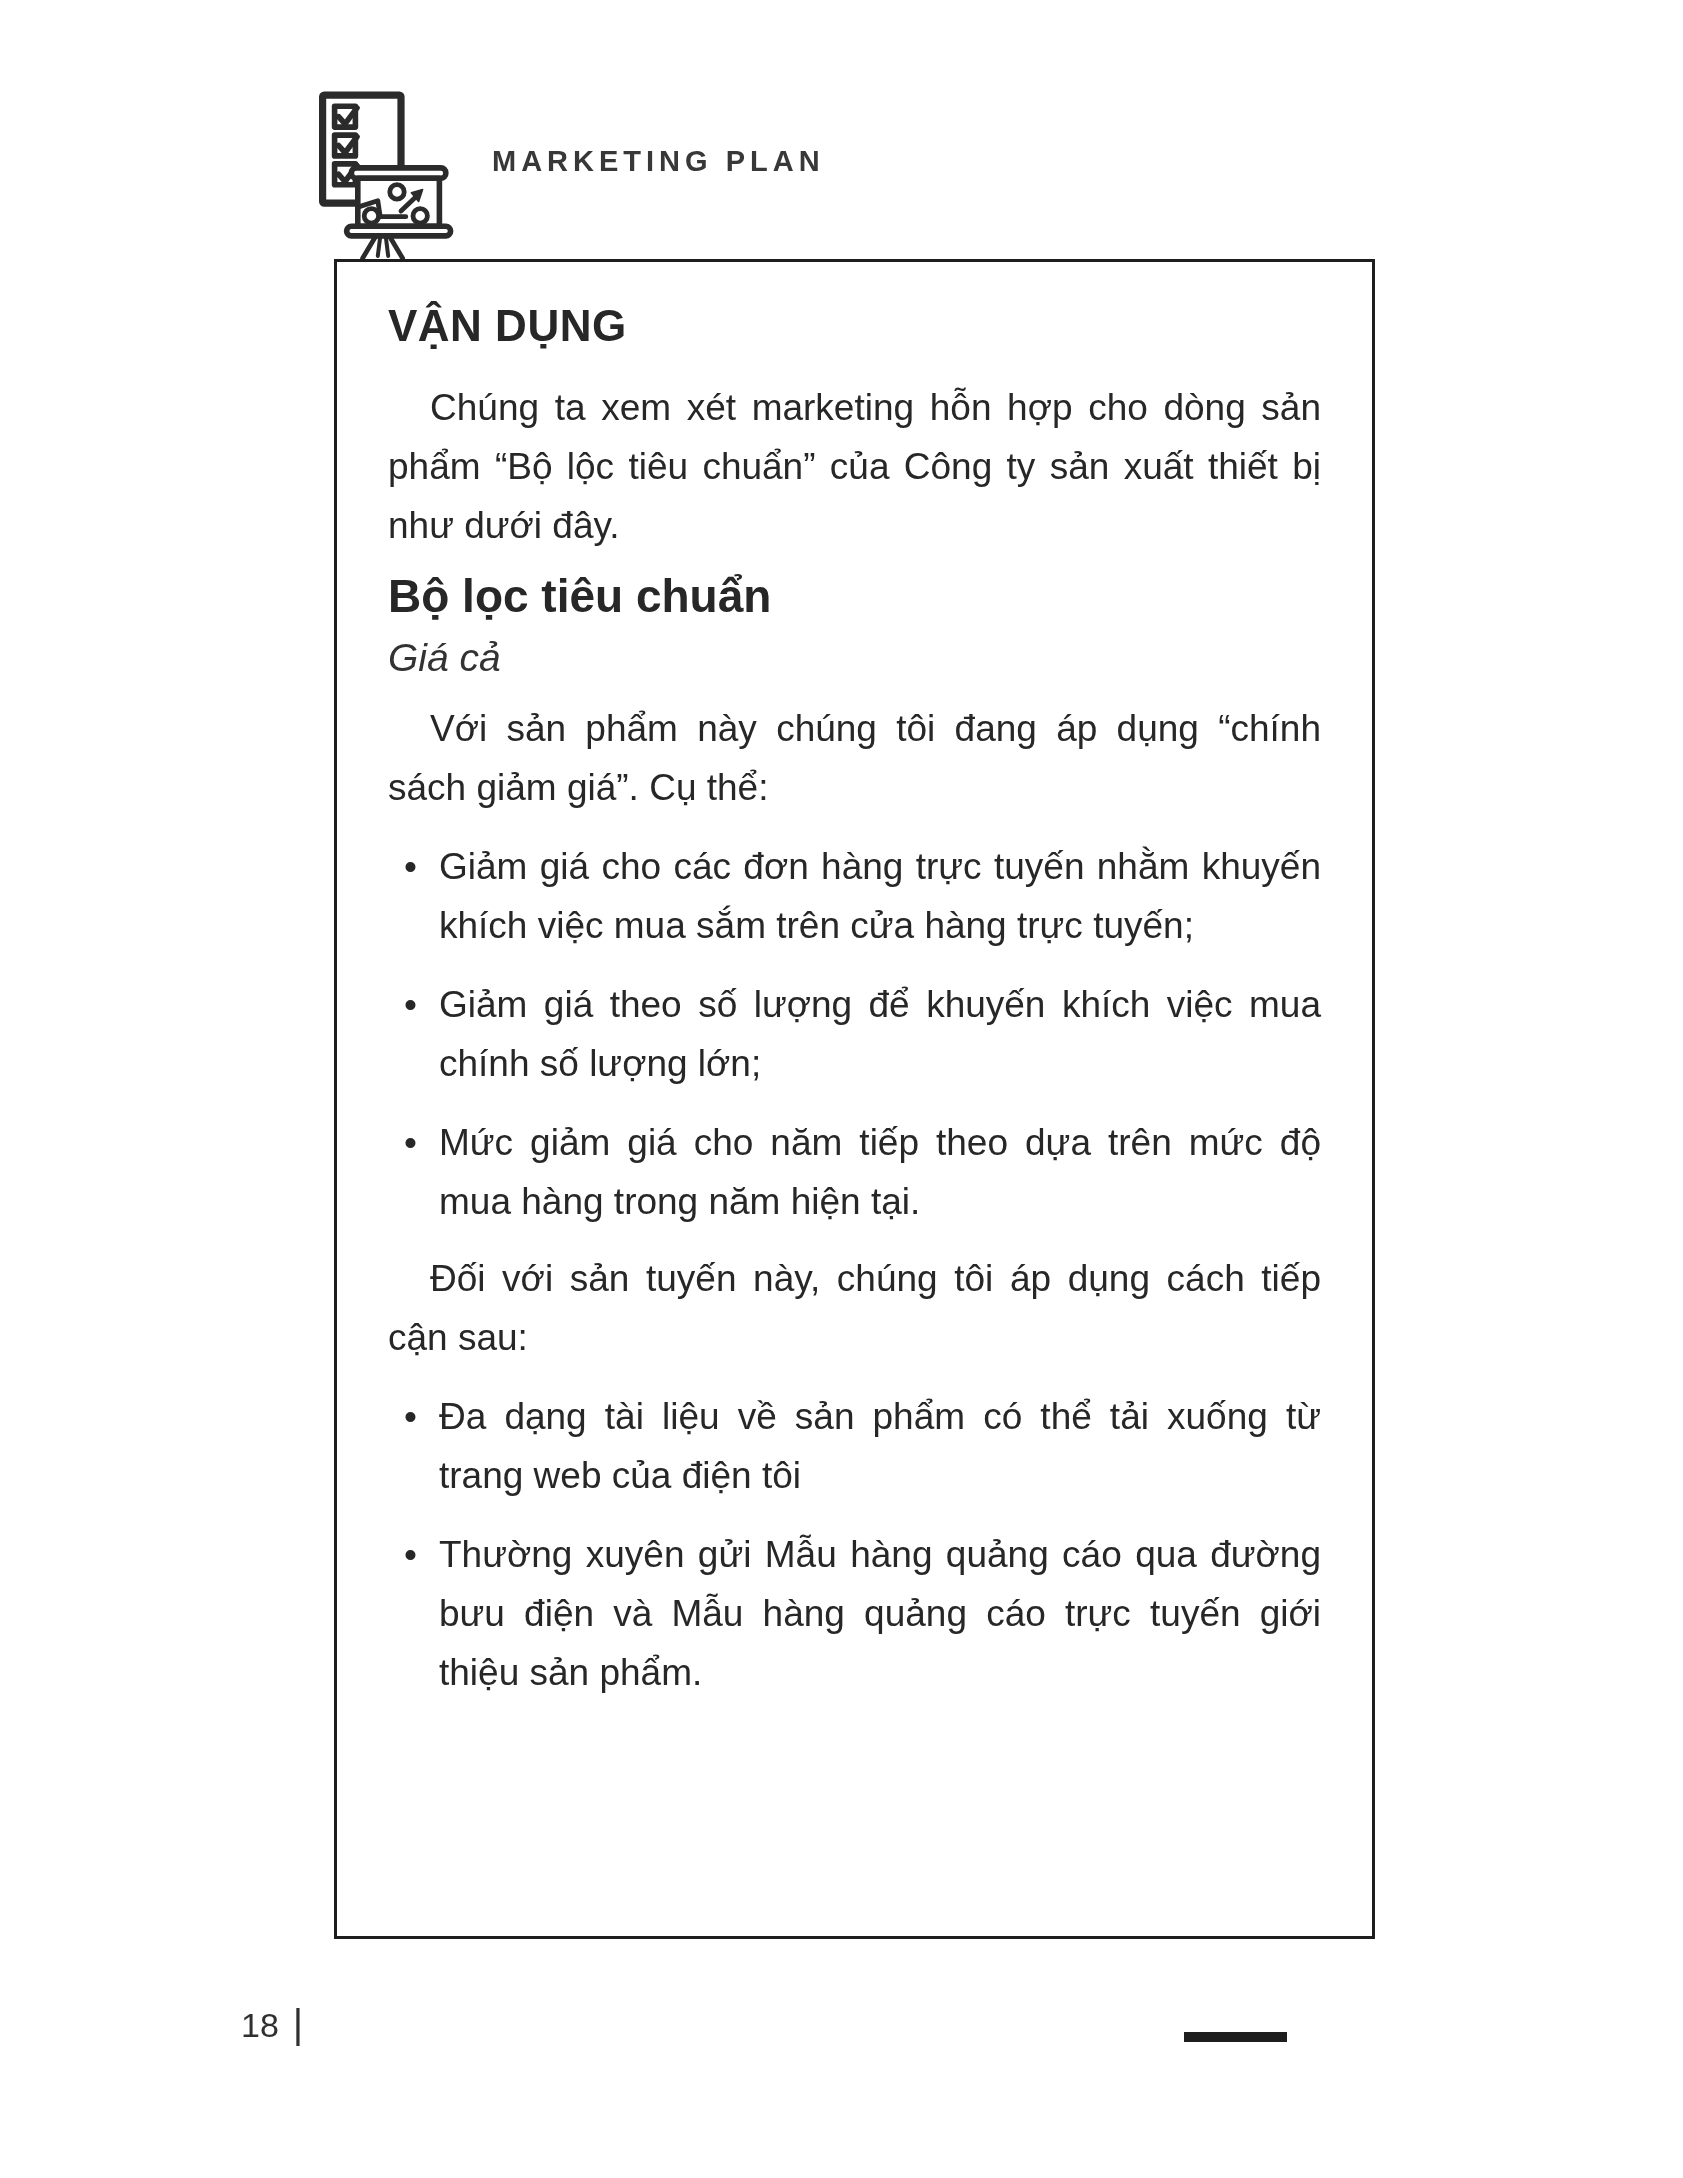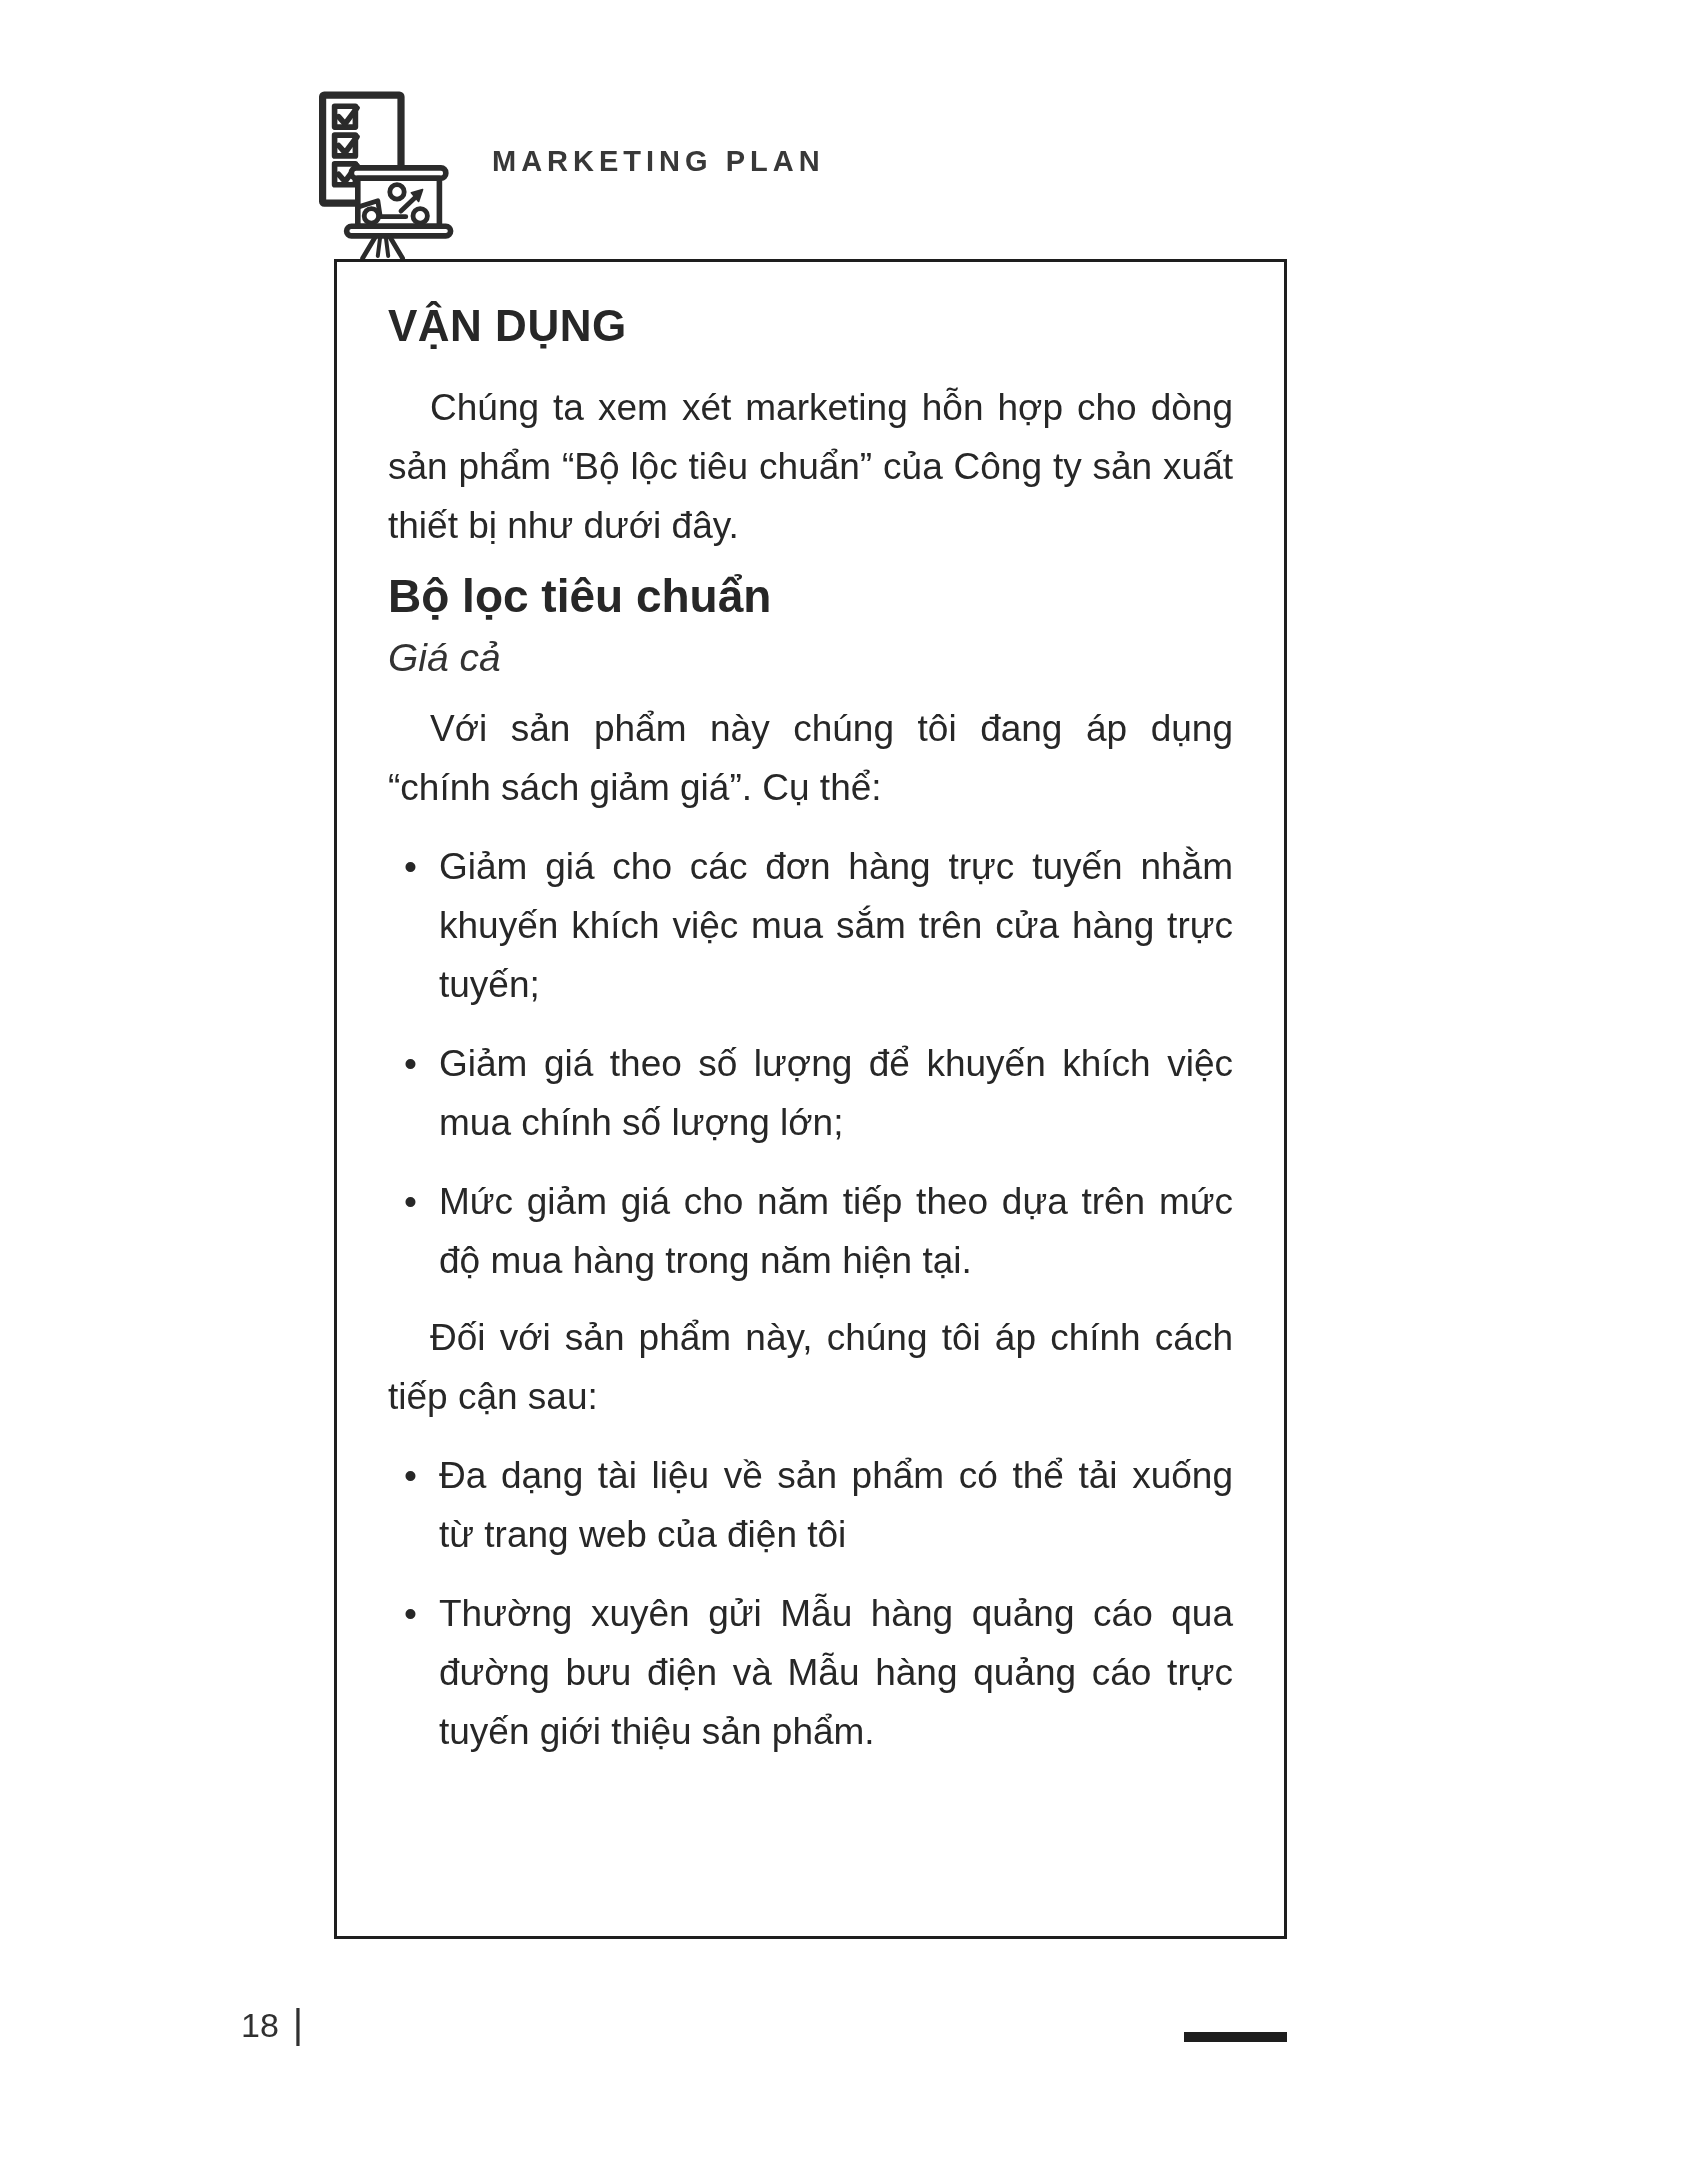--- a/index.html
+++ b/index.html
@@ -13,21 +13,21 @@
   
   .hdr-icon{position:absolute;left:289px;top:89px;width:168px;height:173px;}
   .hdr-icon svg{display:block;width:100%;height:100%;}
   .hdr-title{
     position:absolute;left:492px;top:145px;
     font-size:29px;letter-spacing:5px;color:#383838;font-weight:700;
   }
 
   
   .content-box{
-    position:absolute;left:334px;top:259px;width:953px;height:1680px;
+    position:absolute;left:334px;top:259px;width:1041px;height:1680px;
     border:3px solid var(--border,#1e1e1e);box-sizing:border-box;
     padding:40px 51px 0 51px;
   }
   .box-heading{
     margin:0;font-size:44px;line-height:48px;font-weight:bold;
     letter-spacing:0.5px;color:var(--text,#272727);
   }
   .para{
     margin:18px 0 0 0;font-size:37px;line-height:59px;
     text-align:justify;text-indent:42px;
@@ -109,21 +109,21 @@
     <h3 class="box-subheading">Bộ lọc tiêu chuẩn</h3>
 
     <p class="section-label">Giá cả</p>
     <p class="para">Với sản phẩm này chúng tôi đang áp dụng “chính sách giảm giá”. Cụ thể:</p>
     <ul class="bullets">
       <li>Giảm giá cho các đơn hàng trực tuyến nhằm khuyến khích việc mua sắm trên cửa hàng trực tuyến;</li>
       <li>Giảm giá theo số lượng để khuyến khích việc mua chính số lượng lớn;</li>
       <li>Mức giảm giá cho năm tiếp theo dựa trên mức độ mua hàng trong năm hiện tại.</li>
     </ul>
 
-    <p class="para">Đối với sản phẩm này, chúng tôi áp chính cách tiếp cận sau:</p>
+    <p class="para">Đối với sản tuyến này, chúng tôi áp dụng cách tiếp cận sau:</p>
     <ul class="bullets">
       <li>Đa dạng tài liệu về sản phẩm có thể tải xuống từ trang web của điện tôi</li>
       <li>Thường xuyên gửi Mẫu hàng quảng cáo qua đường bưu điện và Mẫu hàng quảng cáo trực tuyến giới thiệu sản phẩm.</li>
     </ul>
   </section>
 
   <div class="page-num">
     <span>18</span>
     <span class="sep">|</span>
   </div>

